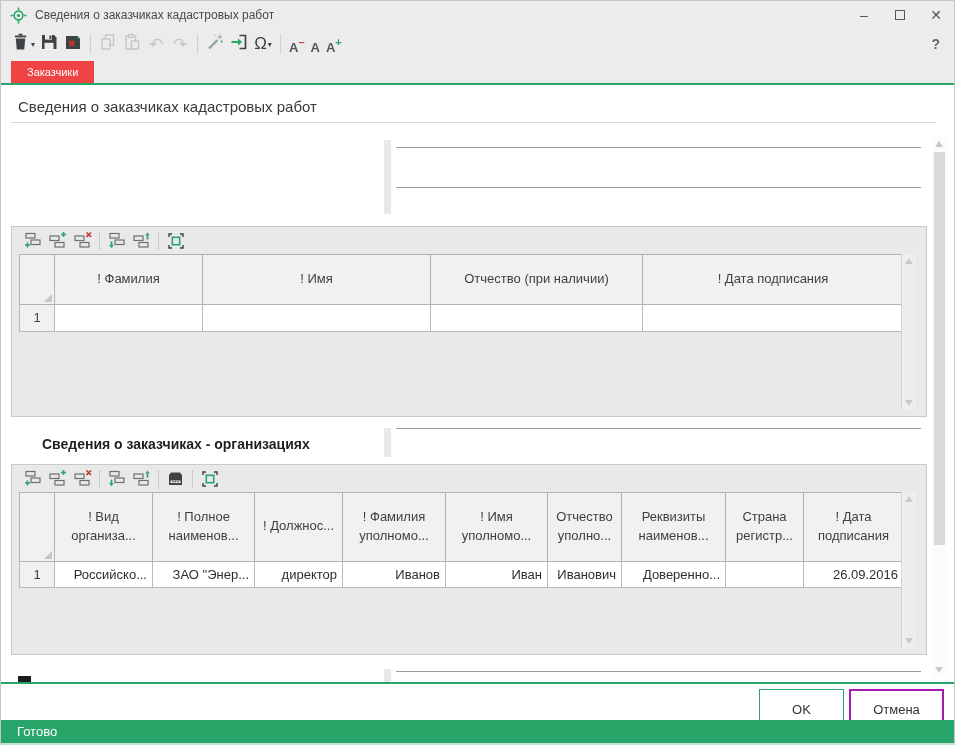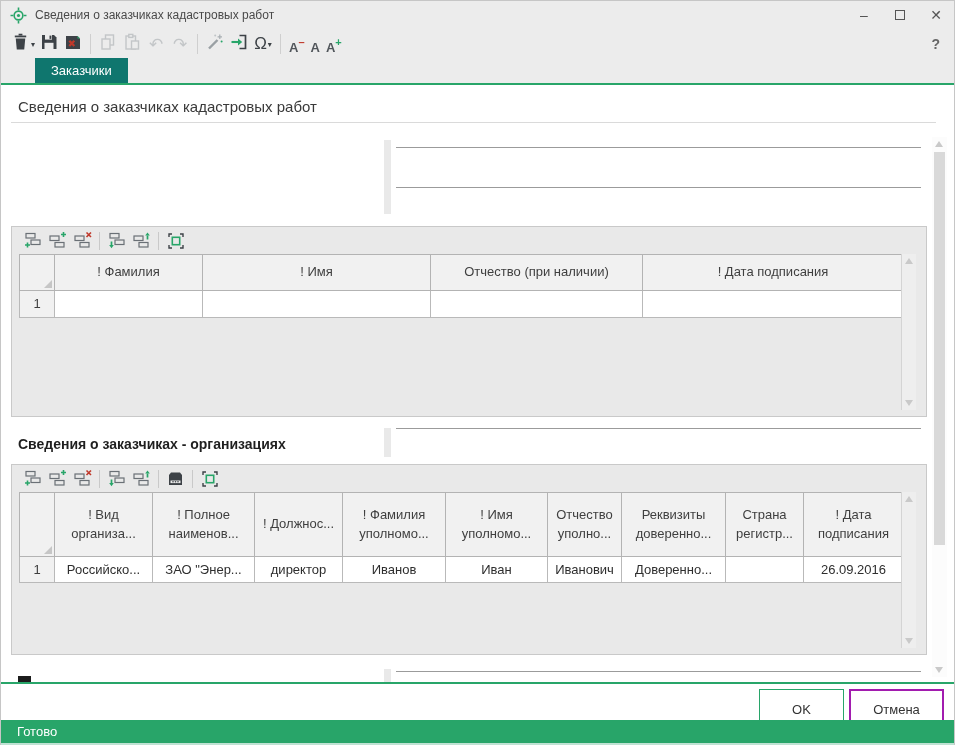--- a/index.html
+++ b/index.html
@@ -24,21 +24,21 @@
   .omega { font-size:17px; color:#3d4247; }
   .fa-wrap { display:flex; align-items:flex-end; height:22px; padding:0 3px; }
   .fa { font-size:13px; color:#51565b; font-weight:600; line-height:1.1; }
   .fa-mark { font-size:11px; font-weight:700; line-height:1; position:relative; top:-7px; left:0px; }
   .fa-mark.minus { color:#c0392b; }
   .fa-mark.plus { color:#28a569; }
   .tb-help { margin-left:auto; margin-right:14px; color:#666; font-size:14px; font-weight:700; }
 
   
   .tabrow { position:absolute; top:58px; left:0; width:100%; height:26px; background:#ececec; border-bottom:2px solid #28a569; }
-  .tab { position:absolute; left:10px; bottom:0; background:#0f766e; color:#fff; font-size:13px; padding:5px 16px 5px;margin-left:24px; }
+  .tab { position:absolute; left:10px; bottom:0; background:#ef4444; color:#fff; font-size:11px; padding:5px 16px 5px; }
 
   
   .content { position:absolute; top:86px; left:0; width:100%; height:595px; background:#fff; }
   .page-heading { position:absolute; left:17px; top:11px; font-size:15px; color:#3a3a3a; }
   .heading-rule { position:absolute; left:10px; top:35px; width:925px; border-top:1px solid #dadada; }
 
   .form-label { position:absolute; left:17px; width:360px; font-weight:700; font-size:14px; color:#1f1f1f; line-height:21px; }
   .vsep { position:absolute; left:383px; width:7px; background:#e9e9e9; }
   .uline { position:absolute; left:395px; width:525px; height:20px; border-bottom:1px solid #9b9b9b; background:transparent; }
 
@@ -48,22 +48,22 @@
   .sb-arrow-down { position:absolute; bottom:4px; left:3px; width:0; height:0; border-left:4.5px solid transparent; border-right:4.5px solid transparent; border-top:6px solid #c9c9c9; }
   .main-sb .thumb { position:absolute; top:15px; left:2px; width:11px; height:393px; background:#d9d9d9; }
 
   
   .panel { position:absolute; left:10px; width:916px; height:191px; background:#e9e9e9; border:1px solid #c9c9c9; }
   .panel-toolbar { position:absolute; top:0; left:0; right:0; height:27px; display:flex; align-items:center; padding-left:8px; }
   .g-btn { width:25px; height:23px; display:flex; align-items:center; justify-content:center; }
   .g-sep { width:1px; height:18px; background:#c9c9c9; margin:0 4px; }
 
   table.grid { position:absolute; left:7px; top:27px; border-collapse:collapse; table-layout:fixed; font-size:13px; }
-  table.grid th { background:#f1f1f1; border:1px solid #b3b3b3; font-weight:400; color:#3f3f3f; text-align:center; padding:8px 4px; line-height:1.45; overflow:hidden; }
-  table.grid td { background:#fff; border:1px solid #b9b9b9; padding:2px 5px; color:#2e2e2e; text-align:center; overflow:hidden; white-space:nowrap; }
+  table.grid th { background:#f1f1f1; border:1px solid #b3b3b3; font-weight:400; color:#3f3f3f; text-align:center; padding:15px 4px; line-height:1.45; overflow:hidden; }
+  table.grid td { background:#fff; border:1px solid #b9b9b9; padding:2px 5px; color:#2e2e2e; text-align:right; overflow:hidden; white-space:nowrap; }
   table.grid td.rownum { background:#f1f1f1; text-align:center; color:#3f3f3f; }
   td.sel-green { background:#cdf9cd; }
   th.corner { position:relative; }
   .corner-tri { position:absolute; right:2px; bottom:2px; width:0; height:0; border-left:8px solid transparent; border-bottom:8px solid #bcbcbc; opacity:.8; }
 
   .inner-sb { position:absolute; right:10px; top:27px; bottom:6px; width:15px; background:#eeeeee; border-left:1px solid #d4d4d4; }
 
   
   .green-divider { position:absolute; top:681px; left:0; width:100%; height:2px; background:#28a569; }
   .btn { position:absolute; top:688px; height:41px; background:#fff; font-size:13px; color:#333; display:flex; align-items:center; justify-content:center; font-family:"Liberation Sans", sans-serif; }
@@ -280,21 +280,21 @@
       </tr>
     </tbody>
       </table>
 
     <div class="inner-sb">
       <div class="sb-arrow-up"></div>
       <div class="sb-arrow-down"></div>
     </div>
   </div>
 
-  <div class="form-label" style="top:433px;">Сведения о заказчиках - организациях</div>
+  <div class="form-label" style="top:433px;margin-left:24px;">Сведения о заказчиках - организациях</div>
   <div class="vsep" style="top:427px; height:29px;"></div>
   <div class="uline" style="top:408px;"></div>
 
   <div class="panel" style="top:463px;">
     <div class="panel-toolbar">
       <div class="g-btn">
           <svg width="20" height="19" viewBox="0 0 20 19">
             <g fill="none" stroke="#6a7076" stroke-width="1.2">
               <rect x="3" y="2.5" width="9" height="4.5"></rect>
               <rect x="8" y="9" width="9" height="4.5"></rect>
@@ -377,21 +377,21 @@
           <tr style="height:64px;">
         <th class="corner">
               <span class="corner-tri"></span>
             </th>
         <th>! Вид организа...</th>
         <th>! Полное наименов...</th>
         <th>! Должнос...</th>
         <th>! Фамилия уполномо...</th>
         <th>! Имя уполномо...</th>
         <th>Отчество уполно...</th>
-        <th>Реквизиты доверенно...</th>
+        <th>Реквизиты наименов...</th>
         <th>Страна регистр...</th>
         <th>! Дата подписания</th>
       </tr>
       <tr style="height:26px;">
         <td class="rownum">1</td>
         <td>Российско...</td>
         <td>ЗАО "Энер...</td>
         <td>директор</td>
         <td>Иванов</td>
         <td>Иван</td>

